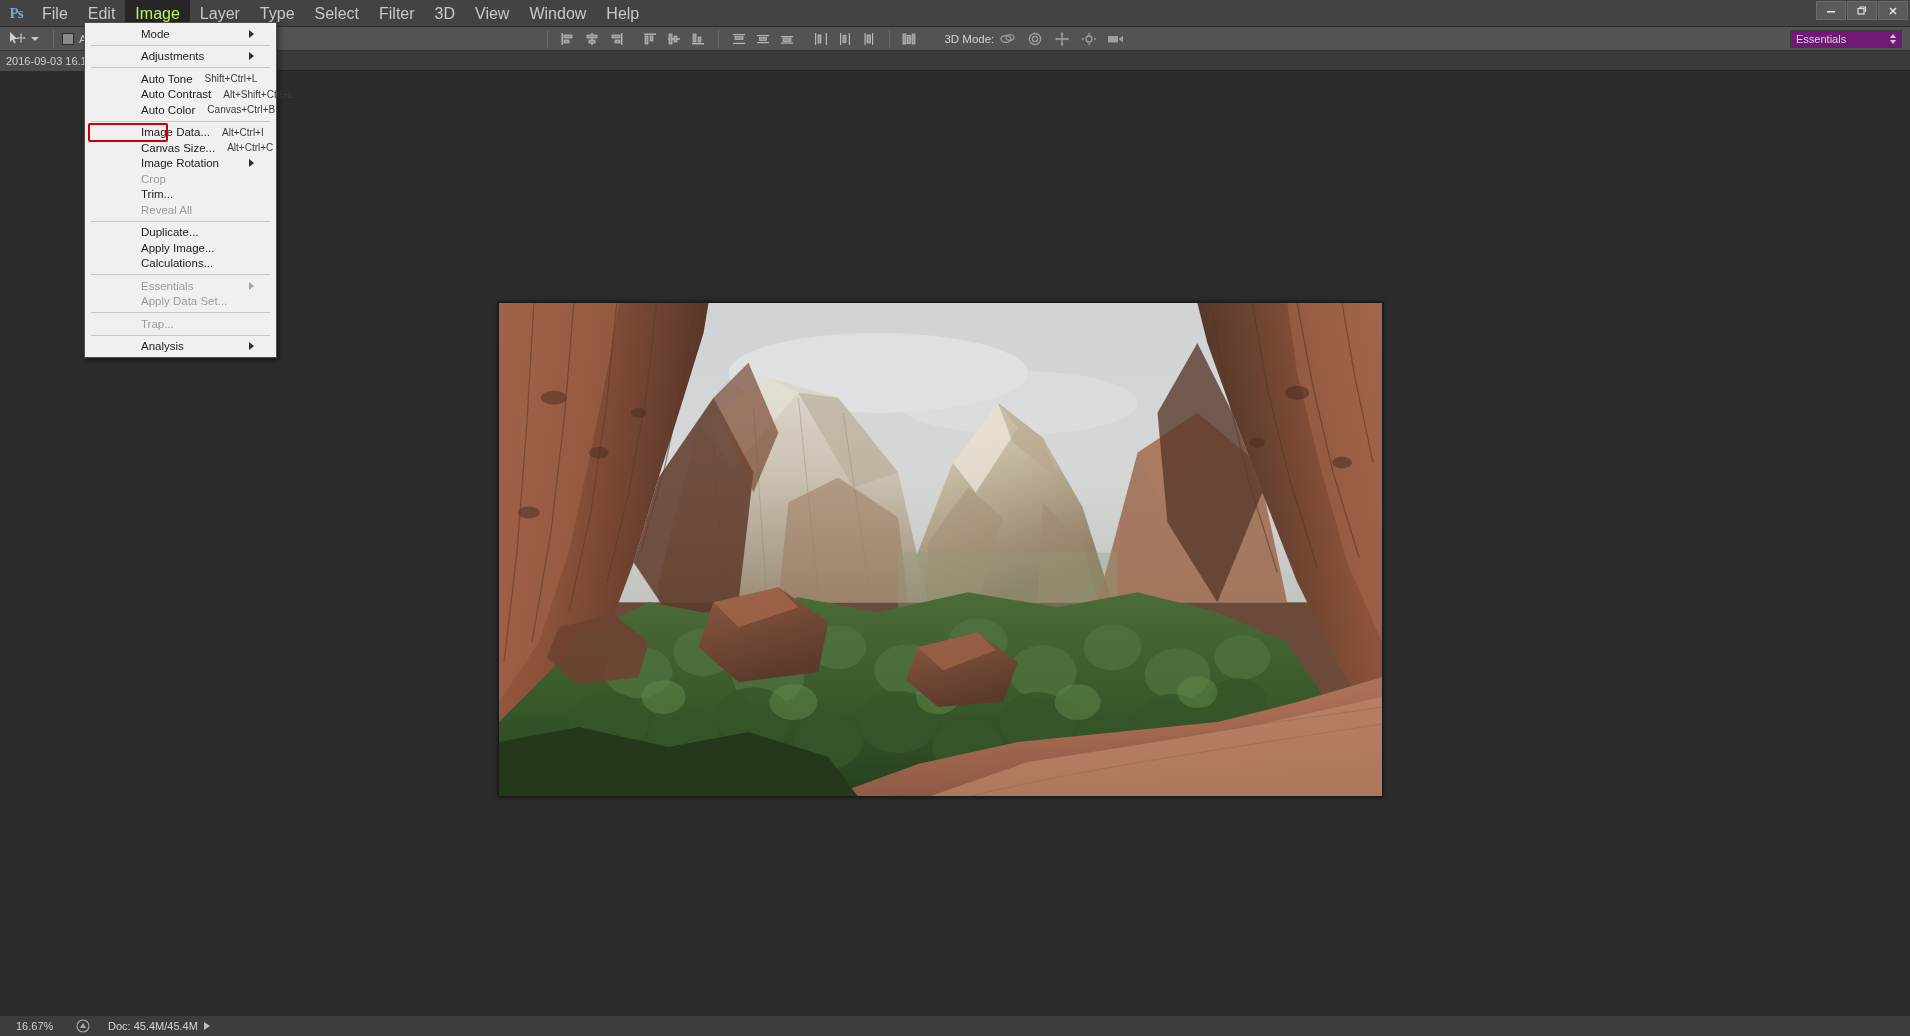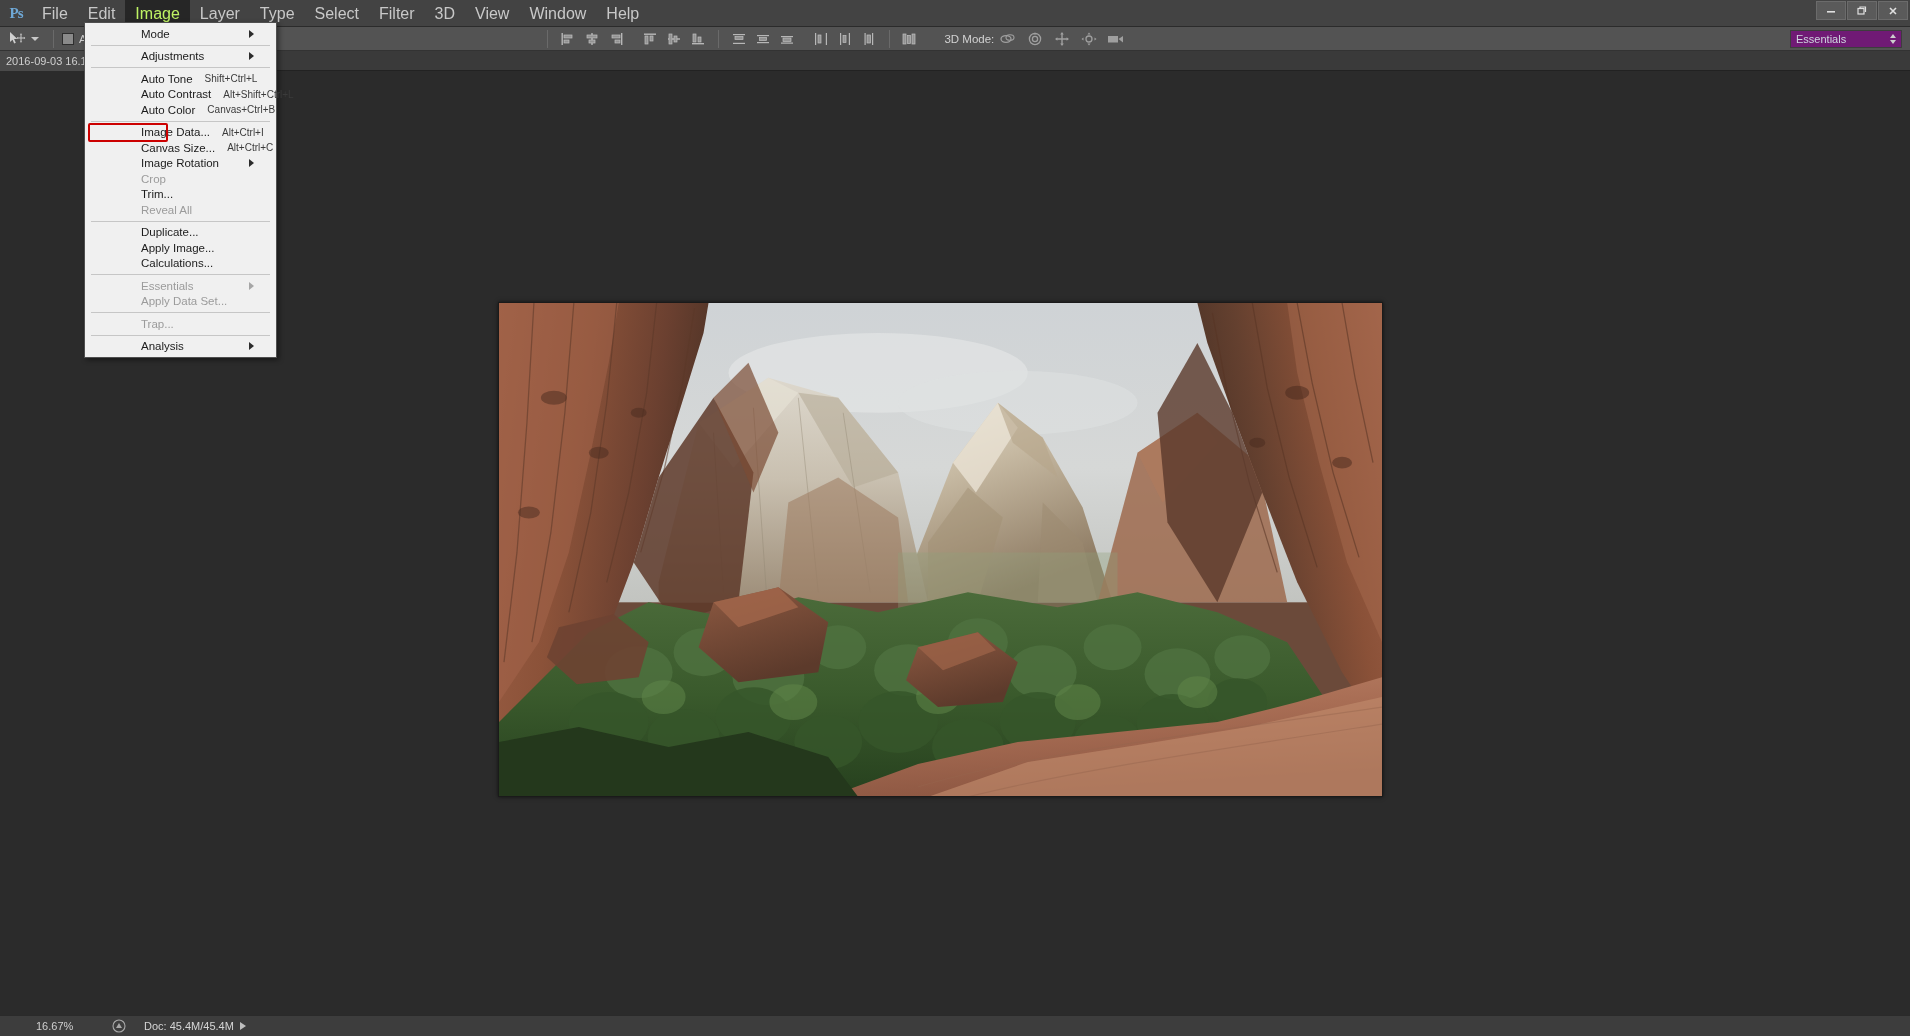--- a/index.html
+++ b/index.html
@@ -142,24 +142,23 @@
 
   
   .statusbar {
     position: absolute; left: 0; bottom: 0; width: 1910px; height: 21px;
     background: #3d3d3d;
     border-top: 1px solid #2a2a2a;
     display: flex; align-items: center;
   }
   .zoom-field {
     width: 72px; height: 21px;
-    display: flex; align-items: center; padding-left: 0;
+    display: flex; align-items: center; padding-left: 16px;
     color: #cfcfcf; font-size: 11px;
     background: #3d3d3d;
-    margin-left: 36px;
   }
   .status-tri {
     width: 0; height: 0;
     border-top: 4px solid transparent; border-bottom: 4px solid transparent;
     border-left: 6px solid #bfbfbf;
     margin-left: 6px;
   }
   .doc-info {
     color: #d5d5d5; font-size: 11px;
     margin-left: 14px;

